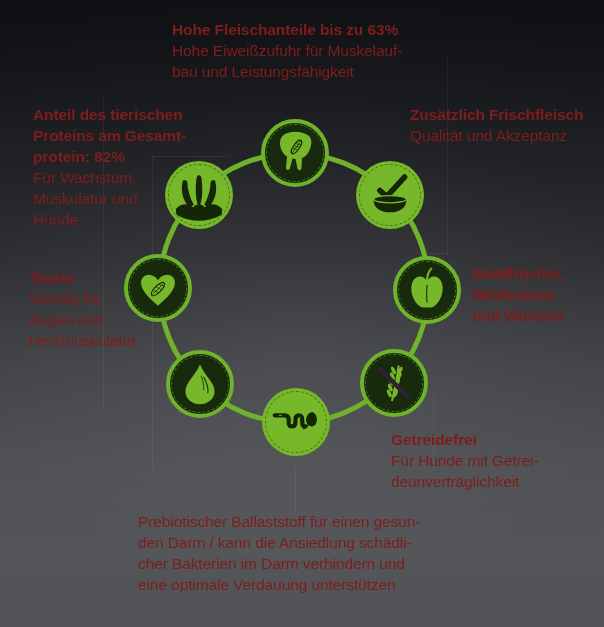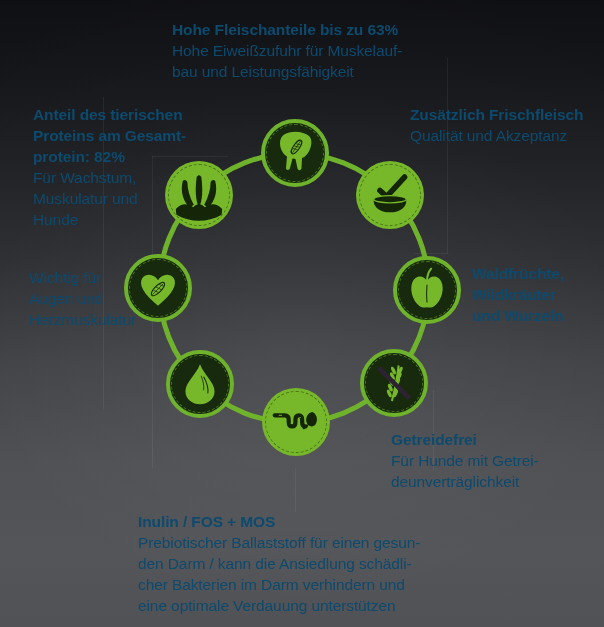--- a/index.html
+++ b/index.html
@@ -15,21 +15,21 @@
   .hline{height:1px;}
   .ring{position:absolute;left:157px;top:151px;width:274px;height:274px;box-sizing:border-box;
         border:5px solid #6fb22c;border-radius:50%;z-index:2;}
   .badge{position:absolute;border-radius:50%;z-index:3;}
   .badge.dark{width:60px;height:60px;background:#172a0e;border:4px solid #6fb22c;}
   .badge.green{width:68px;height:68px;background:#76b82a;}
   .badge::after{content:"";position:absolute;border-radius:50%;pointer-events:none;}
   .badge.dark::after{inset:1px;border:1px dashed rgba(118,184,42,0.55);}
   .badge.green::after{inset:3px;border:1px dashed rgba(18,35,8,0.45);}
   .badge svg{position:absolute;inset:0;margin:auto;display:block;}
-  .callout{position:absolute;color:#0c4a6e;font-size:15.5px;line-height:21px;letter-spacing:-0.1px;z-index:4;}
+  .callout{position:absolute;color:#7f1d1d;font-size:15.5px;line-height:21px;letter-spacing:-0.1px;z-index:4;}
   .callout .title{font-weight:bold;white-space:pre-line;}
   .callout .body{white-space:pre-line;}
 </style>
 </head>
 <body>
 
 <div id="stage">
 
   <div class="decor vline" style="left:103px;top:97px;height:312px;"></div>
   <div class="decor vline" style="left:152px;top:156px;height:312px;"></div>
@@ -146,33 +146,33 @@
     <div class="body">Qualität und Akzeptanz</div>
   </div>
 
   <div class="callout" style="left:472px;top:227px;width:130px;margin-top:36px;">
     <div class="title">Waldfrüchte,
 Wildkräuter
 und Wurzeln</div>
   </div>
 
   <div class="callout" style="left:29px;top:267px;width:140px;">
+    <div class="title">Taurin</div>
     <div class="body">Wichtig für
 Augen und
 Herzmuskulatur</div>
   </div>
 
 
   <div class="callout" style="left:391px;top:429px;width:200px;">
     <div class="title">Getreidefrei</div>
     <div class="body">Für Hunde mit Getrei-
 deunverträglichkeit</div>
   </div>
 
   <div class="callout" style="left:138px;top:511px;width:340px;">
-    <div class="title">Inulin / FOS + MOS</div>
     <div class="body">Prebiotischer Ballaststoff für einen gesun-
 den Darm / kann die Ansiedlung schädli-
 cher Bakterien im Darm verhindern und
 eine optimale Verdauung unterstützen</div>
   </div>
 
 </div>
 
 </body></html>

